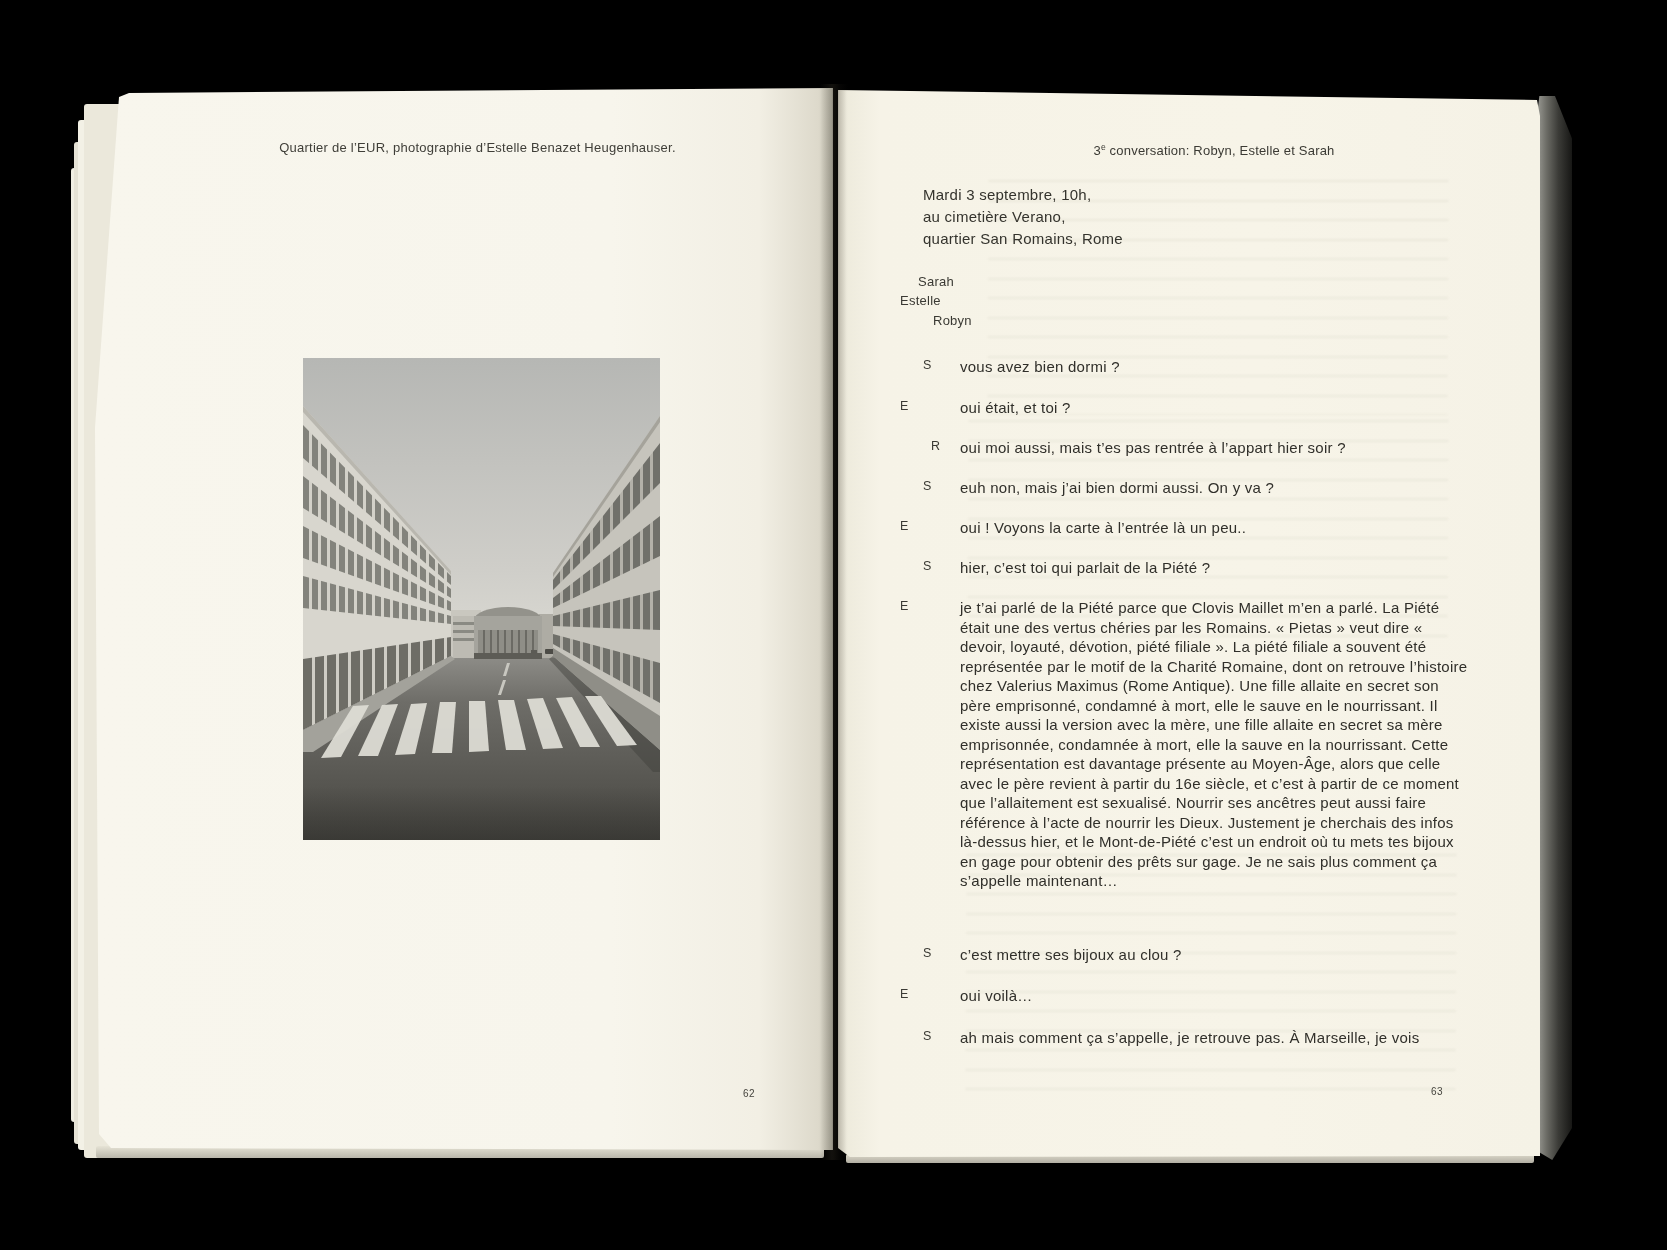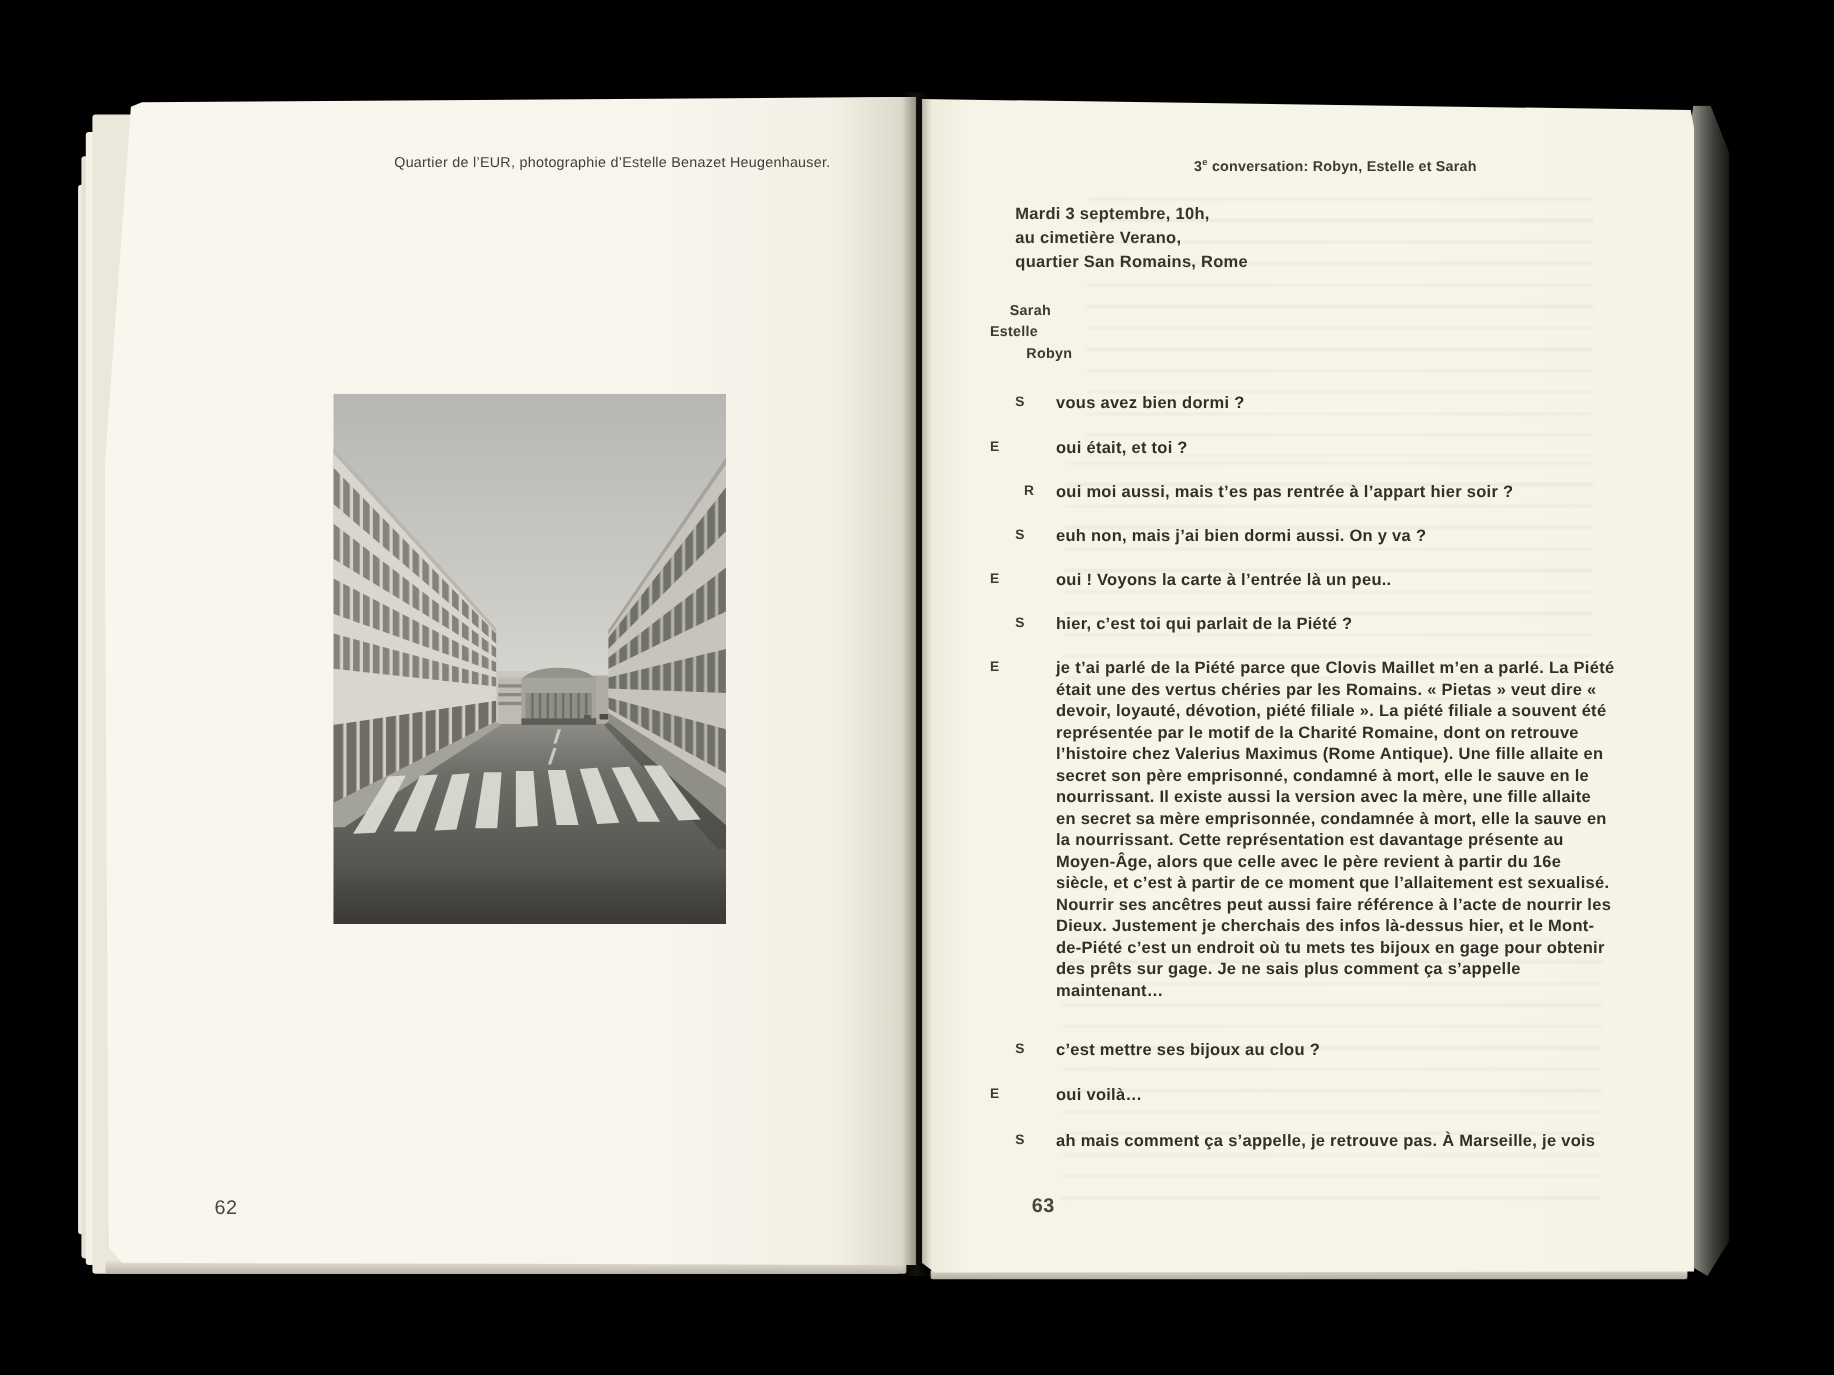--- a/index.html
+++ b/index.html
@@ -15,40 +15,40 @@
   .underL{position:absolute;left:96px;top:1146px;width:728px;height:12px;background:linear-gradient(180deg,#e6e3d5,#b9b6aa);border-radius:2px;}
   .underR{position:absolute;left:846px;top:1154px;width:688px;height:9px;background:linear-gradient(180deg,#ddd9cb,#b2afa3);border-radius:2px;}
 
   
   .page{position:absolute;}
   .page-left{left:95px;top:88px;width:738px;height:1062px;
     background:linear-gradient(90deg,#f8f6ed 0%,#f7f5ec 70%,#f2efe4 90%,#ddd9cb 98%,#c4c1b3 100%);
     clip-path:polygon(34px 5px,100% 0px,100% 100%,16px calc(100% - 2px),4px calc(100% - 16px),0px 32%,24px 9px);}
   .page-right{left:838px;top:84px;width:702px;height:1076px;
     background:linear-gradient(90deg,#cdc9bb 0%,#eeebdd 1.2%,#f6f3e7 6%,#f7f4e8 60%,#f5f2e6 100%);
-    clip-path:polygon(0px 6px,calc(100% - 3px) 16px,100% 32px,100% calc(100% - 4px),12px calc(100% - 3px),0px calc(100% - 12px));font-weight:bold;}
+    clip-path:polygon(0px 6px,calc(100% - 3px) 16px,100% 32px,100% calc(100% - 4px),12px calc(100% - 3px),0px calc(100% - 12px));}
 
   
   .fore-edge{position:absolute;left:1538px;top:96px;width:34px;height:1064px;
     background:linear-gradient(90deg,#95958f 0%,#6c6c66 25%,#3b3b37 60%,#171715 100%);
     clip-path:polygon(4% 0%,50% 0%,100% 4%,100% 97%,42% 100%,0% 99.2%,0% 1%);}
 
   
   .spine{position:absolute;left:820px;top:84px;width:28px;height:1076px;pointer-events:none;
     background:linear-gradient(90deg,rgba(60,56,44,0) 0%,rgba(60,56,44,.30) 42%,rgba(34,31,23,.48) 50%,rgba(60,56,44,.10) 70%,rgba(60,56,44,0) 100%);}
 
   
   .ghost{position:absolute;pointer-events:none;opacity:.5;filter:blur(1.1px);transform:skewX(-.3deg);
     background:repeating-linear-gradient(180deg,rgba(112,106,88,.14) 0 2.2px,rgba(112,106,88,0) 2.2px 19.5px);}
 
   
-  .caption{position:absolute;left:105px;top:52px;width:555px;text-align:right;
+  .caption{position:absolute;left:105px;top:52px;width:555px;text-align:center;
     font-size:13px;letter-spacing:.25px;color:#3f3e38;}
   .photo{position:absolute;left:208px;top:270px;width:357px;height:482px;display:block;}
-  .folio{position:absolute;text-align:left;font-size:18px;color:#45443e;letter-spacing:.5px;}
+  .folio{position:absolute;text-align:right;font-size:10px;color:#45443e;letter-spacing:.5px;}
   .folio-left{left:100px;top:1000px;width:560px;}
   .folio-right{left:100px;top:1002px;width:505px;}
 
   
   .runhead{position:absolute;left:122px;top:58px;width:508px;text-align:center;
     font-size:13px;letter-spacing:.2px;color:#3b3a34;}
   .runhead sup{font-size:8.5px;vertical-align:super;}
   .dateline{position:absolute;left:85px;top:100px;width:520px;text-align:left;
     font-size:15px;line-height:22px;letter-spacing:.25px;color:#34332d;}
   .speaker-name{position:absolute;font-size:13px;letter-spacing:.25px;color:#3a3933;}

